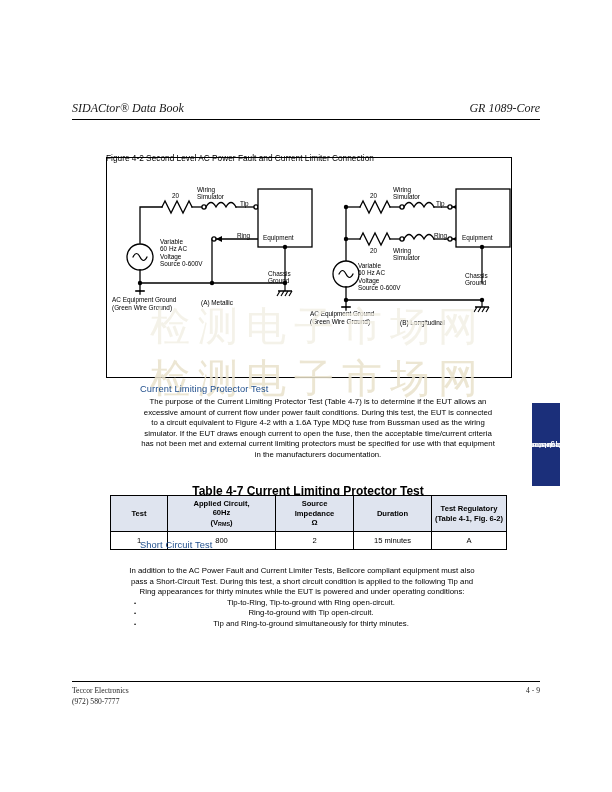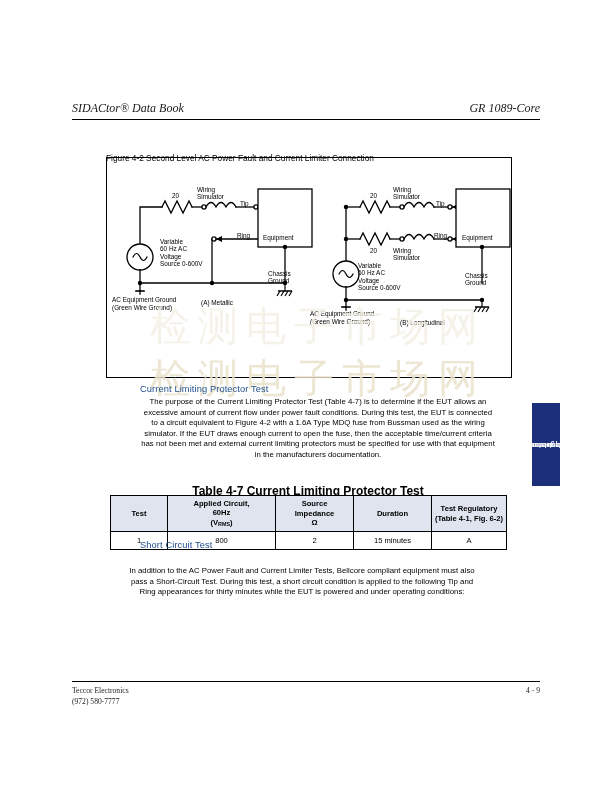--- a/index.html
+++ b/index.html
@@ -329,20 +329,25 @@
         <td>2</td>
         <td>15 minutes</td>
         <td>A</td>
       </tr>
     </tbody>
   </table>
 
   <div class="h2" style="left:140px;top:540px;">Short Circuit Test</div>
   <div class="para" style="left:124px;top:566px;width:356px;">
     <p>In addition to the AC Power Fault and Current Limiter Tests, Bellcore compliant equipment must also pass a Short-Circuit Test. During this test, a short circuit condition is applied to the following Tip and Ring appearances for thirty minutes while the EUT is powered and under operating conditions:</p>
+    <ul class="bl">
+      <li>Tip-to-Ring, Tip-to-ground with Ring open-circuit.</li>
+      <li>Ring-to-ground with Tip open-circuit.</li>
+      <li>Tip and Ring-to-ground simultaneously for thirty minutes.</li>
+    </ul>
   </div>
 
   <div class="sidetab">
     <span>
       <span>Regulatory</span><br>
       <span>Requirements</span>
     </span>
   </div>
 
   <div class="rule-bot"></div>

